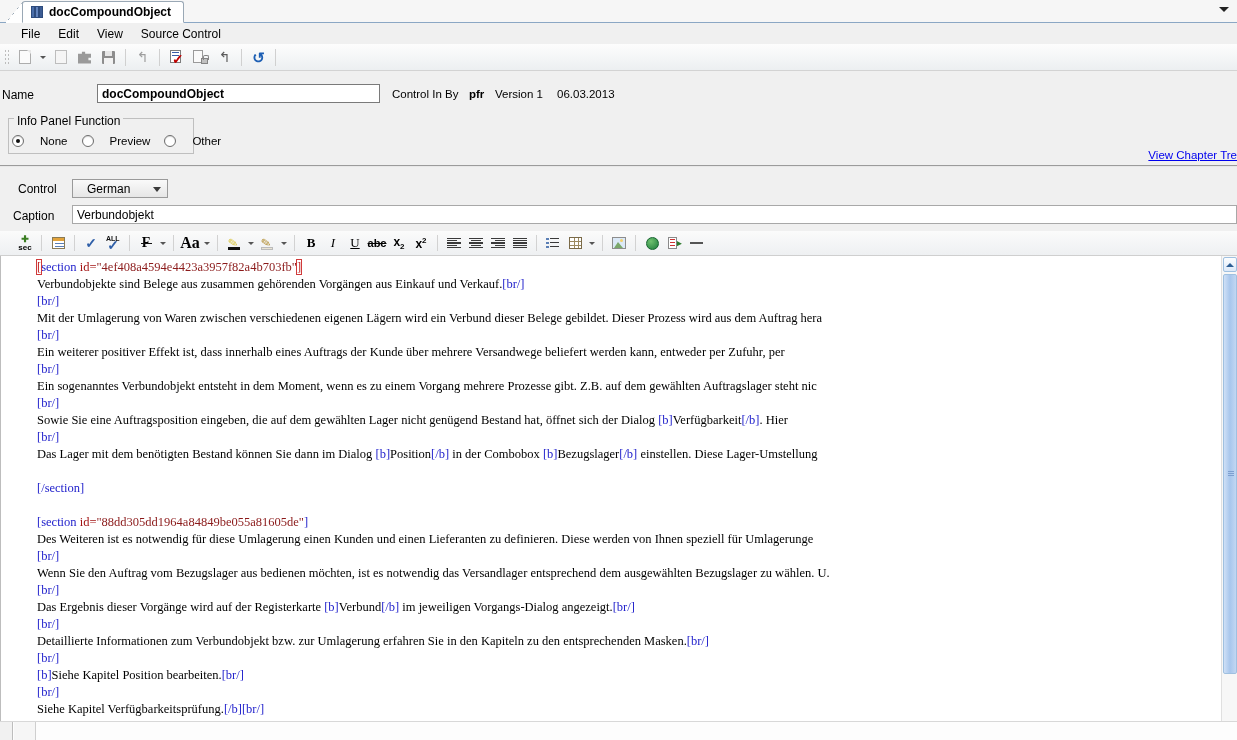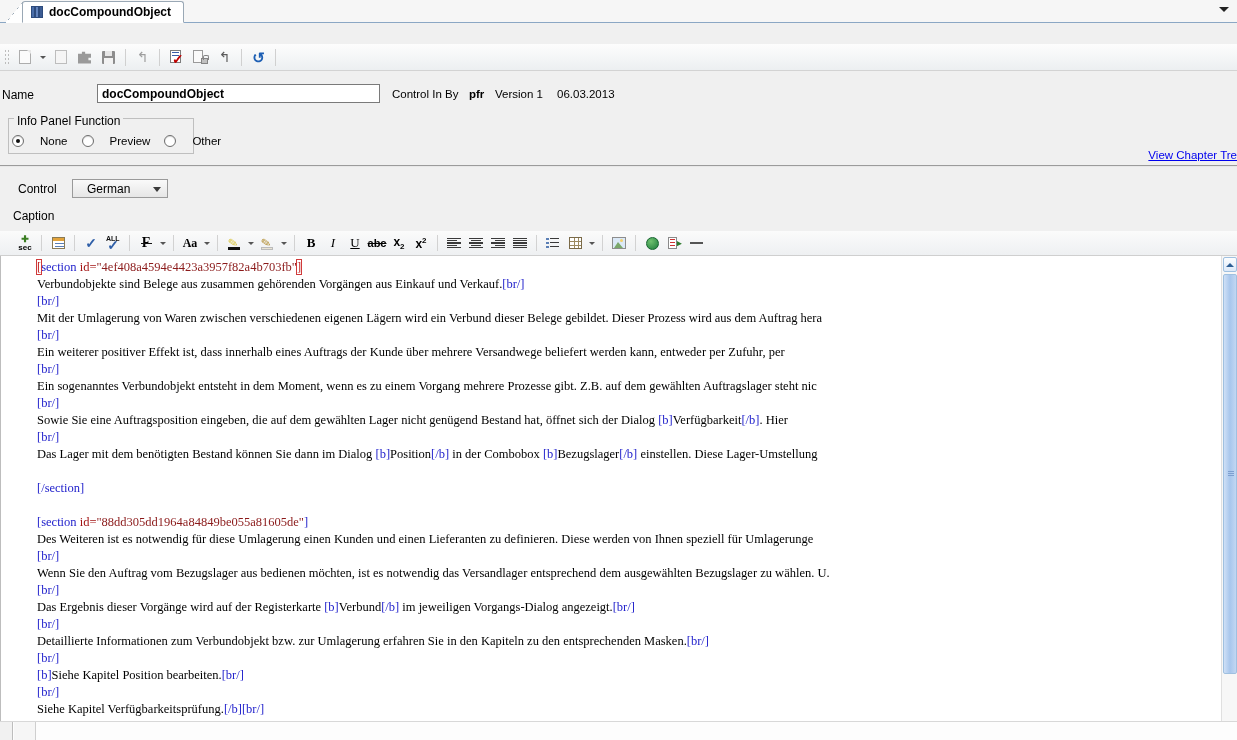--- a/index.html
+++ b/index.html
@@ -172,21 +172,21 @@
   .img-ic:before{content:"";position:absolute;left:1px;bottom:0;border-bottom:6px solid #7aa86b;border-left:4px solid transparent;border-right:5px solid transparent;}
   .img-ic:after{content:"";position:absolute;right:2px;top:1px;width:3px;height:3px;border-radius:50%;background:#f2d06b;}
   .globe-ic{width:13px;height:13px;border-radius:50%;background:radial-gradient(circle at 35% 30%,#6fc16f,#1d7d3c);border:1px solid #16642f;}
   .docarrow-ic{width:13px;height:13px;position:relative;}
   .docarrow-ic .d{position:absolute;left:0;top:0;width:9px;height:12px;background:#fff;border:1px solid #8a8a8a;}
   .docarrow-ic .r{position:absolute;left:2px;top:2px;width:5px;height:1px;background:#c33;box-shadow:0 3px 0 #c33,0 6px 0 #c33;}
   .docarrow-ic .a{position:absolute;right:-1px;bottom:2px;color:#2d7a2d;font-size:9px;line-height:1;font-weight:bold;}
   .dash-ic{width:13px;height:2px;background:#555;}
   .fontF{font-family:"Liberation Serif",serif;font-size:14px;font-weight:bold;position:relative;}
   .fontF:after{content:"";position:absolute;left:-1px;top:50%;width:11px;height:1px;background:#111;}
-  .aa-ic{font-family:"Liberation Serif",serif;font-size:12px;font-weight:bold;}
+  .aa-ic{font-family:"Liberation Serif",serif;font-size:16px;font-weight:bold;}
   .hl-ic{position:relative;width:14px;height:14px;}
   .hl-ic .pen{position:absolute;left:1px;top:0px;font-size:12px;color:#d8c43c;transform:rotate(-10deg);}
   .hl-ic .bar{position:absolute;left:1px;bottom:0;width:12px;height:3px;background:#111;}
   .fc-ic{position:relative;width:14px;height:14px;}
   .fc-ic .pen{position:absolute;left:1px;top:0px;font-size:12px;color:#b08a2a;transform:rotate(-10deg);}
   .fc-ic .bar{position:absolute;left:1px;bottom:0;width:12px;height:3px;background:#e9e4d4;border:1px solid #bbb;}
 
   
   .editor {
     position: absolute; left: 1px; top: 256px; width: 1221px; height: 465px;
@@ -240,20 +240,26 @@
       <span class="tab-icon">
           <i></i>
           <i></i>
           <i></i>
         </span>
       <span>docCompoundObject</span>
     </div>
     <div class="tabstrip-caret"></div>
   </div>
 
+  <div class="menubar">
+    <div class="menu-item">File</div>
+    <div class="menu-item">Edit</div>
+    <div class="menu-item">View</div>
+    <div class="menu-item">Source Control</div>
+  </div>
 
   <div class="maintoolbar">
     <div class="grip"></div>
     <div class="tbtn">
         <span class="ic-page"></span>
       </div>
     <div class="tbtn" style="width:11px">
         <span class="caretsm"></span>
       </div>
     <div class="tbtn">
@@ -322,20 +328,21 @@
   <div class="hairline2" style="top:165px;"></div>
   <div class="hairline" style="top:166px; background:#e8e8e8;"></div>
 
   <div class="lbl" id="lang-label">Control</div>
   <div class="combo">
     <span class="cv">German</span>
     <span class="ca"></span>
   </div>
 
   <div class="lbl" id="cap-label">Caption</div>
+  <input class="txtbox" id="caption-input" value="Verbundobjekt" style="">
 
   <div class="edtoolbar">
     <div class="ebtn">
       <span class="sec-ic"><span class="plus">✚</span><br>sec</span>
       </div>
     <div class="esep"></div>
     <div class="ebtn">
         <span class="blue-sq"></span>
       </div>
     <div class="esep"></div>

